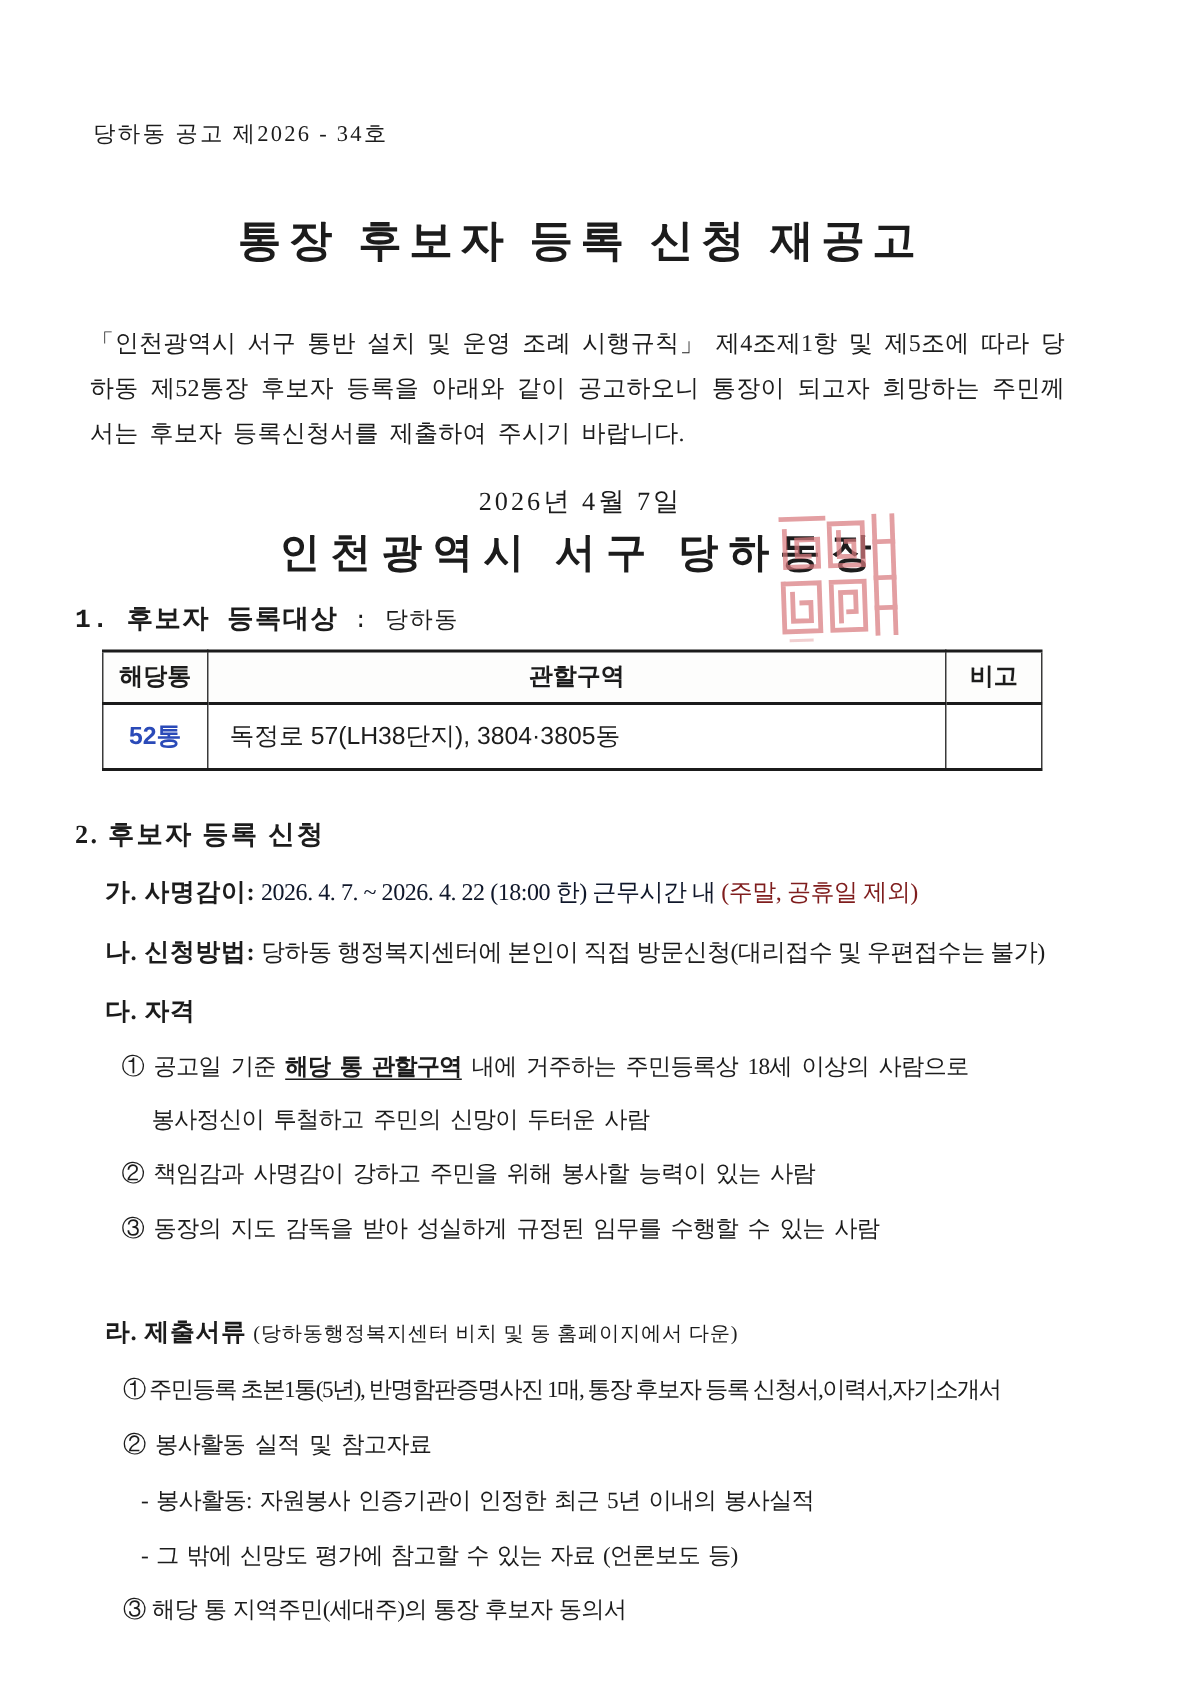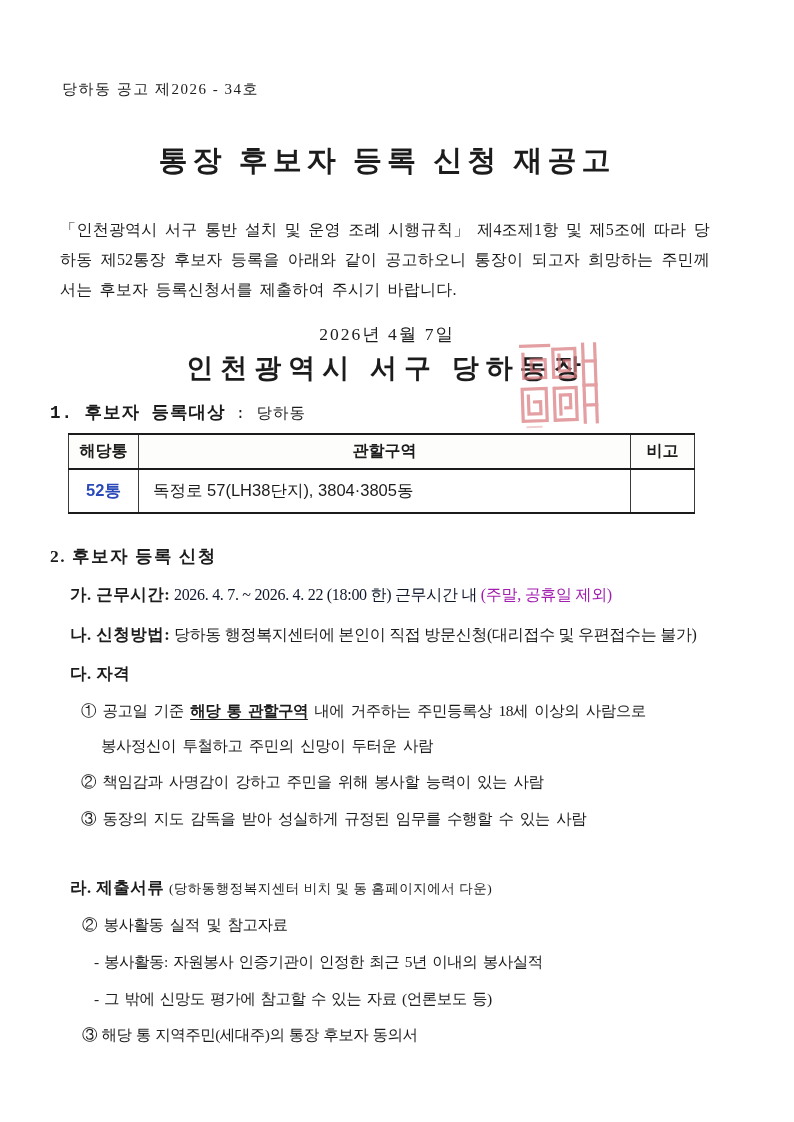--- a/index.html
+++ b/index.html
@@ -172,21 +172,21 @@
         <td class="cell-tong" style="color:#2a4ab8;">52통</td>
         <td class="cell-area">독정로 57(LH38단지), 3804·3805동</td>
         <td></td>
       </tr>
     </tbody>
   </table>
 
   <div class="sec2-heading">2. 후보자 등록 신청</div>
 
   <div class="item item-ga">
-    <span class="lbl">가. 근무시간:</span><span style="color:#0f172a;"> 2026. 4. 7. ~ 2026. 4. 22 (18:00 한) 근무시간 내 </span><span style="color:#a21caf;">(주말, 공휴일 제외)</span>
+    <span class="lbl">가. 사명감이:</span><span style="color:#0f172a;"> 2026. 4. 7. ~ 2026. 4. 22 (18:00 한) 근무시간 내 </span><span style="color:#7f1d1d;">(주말, 공휴일 제외)</span>
   </div>
 
   <div class="item item-na">
     <span class="lbl">나. 신청방법:</span><span> 당하동 행정복지센터에 본인이 직접 방문신청(대리접수 및 우편접수는 불가)</span>
   </div>
 
   <div class="item item-da">
     <span class="lbl">다. 자격</span>
   </div>
 
@@ -196,20 +196,21 @@
   <div class="q-item q1-line2">봉사정신이 투철하고 주민의 신망이 두터운 사람</div>
 
   <div class="q-item q2">② 책임감과 사명감이 강하고 주민을 위해 봉사할 능력이 있는 사람</div>
 
   <div class="q-item q3">③ 동장의 지도 감독을 받아 성실하게 규정된 임무를 수행할 수 있는 사람</div>
 
   <div class="item item-ra">
     <span class="lbl">라. 제출서류 </span><span class="ra-note">(당하동행정복지센터 비치 및 동 홈페이지에서 다운)</span>
   </div>
 
+  <div class="d-item d1">① 주민등록 초본1통(5년), 반명함판증명사진 1매, 통장 후보자 등록 신청서,이력서,자기소개서</div>
 
   <div class="d-item d2">② 봉사활동 실적 및 참고자료</div>
 
   <div class="d-item d-sub">- 봉사활동: 자원봉사 인증기관이 인정한 최근 5년 이내의 봉사실적</div>
 
   <div class="d-item d-sub">- 그 밖에 신망도 평가에 참고할 수 있는 자료 (언론보도 등)</div>
 
   <div class="d-item d3">③ 해당 통 지역주민(세대주)의 통장 후보자 동의서</div>
 
 </div>

